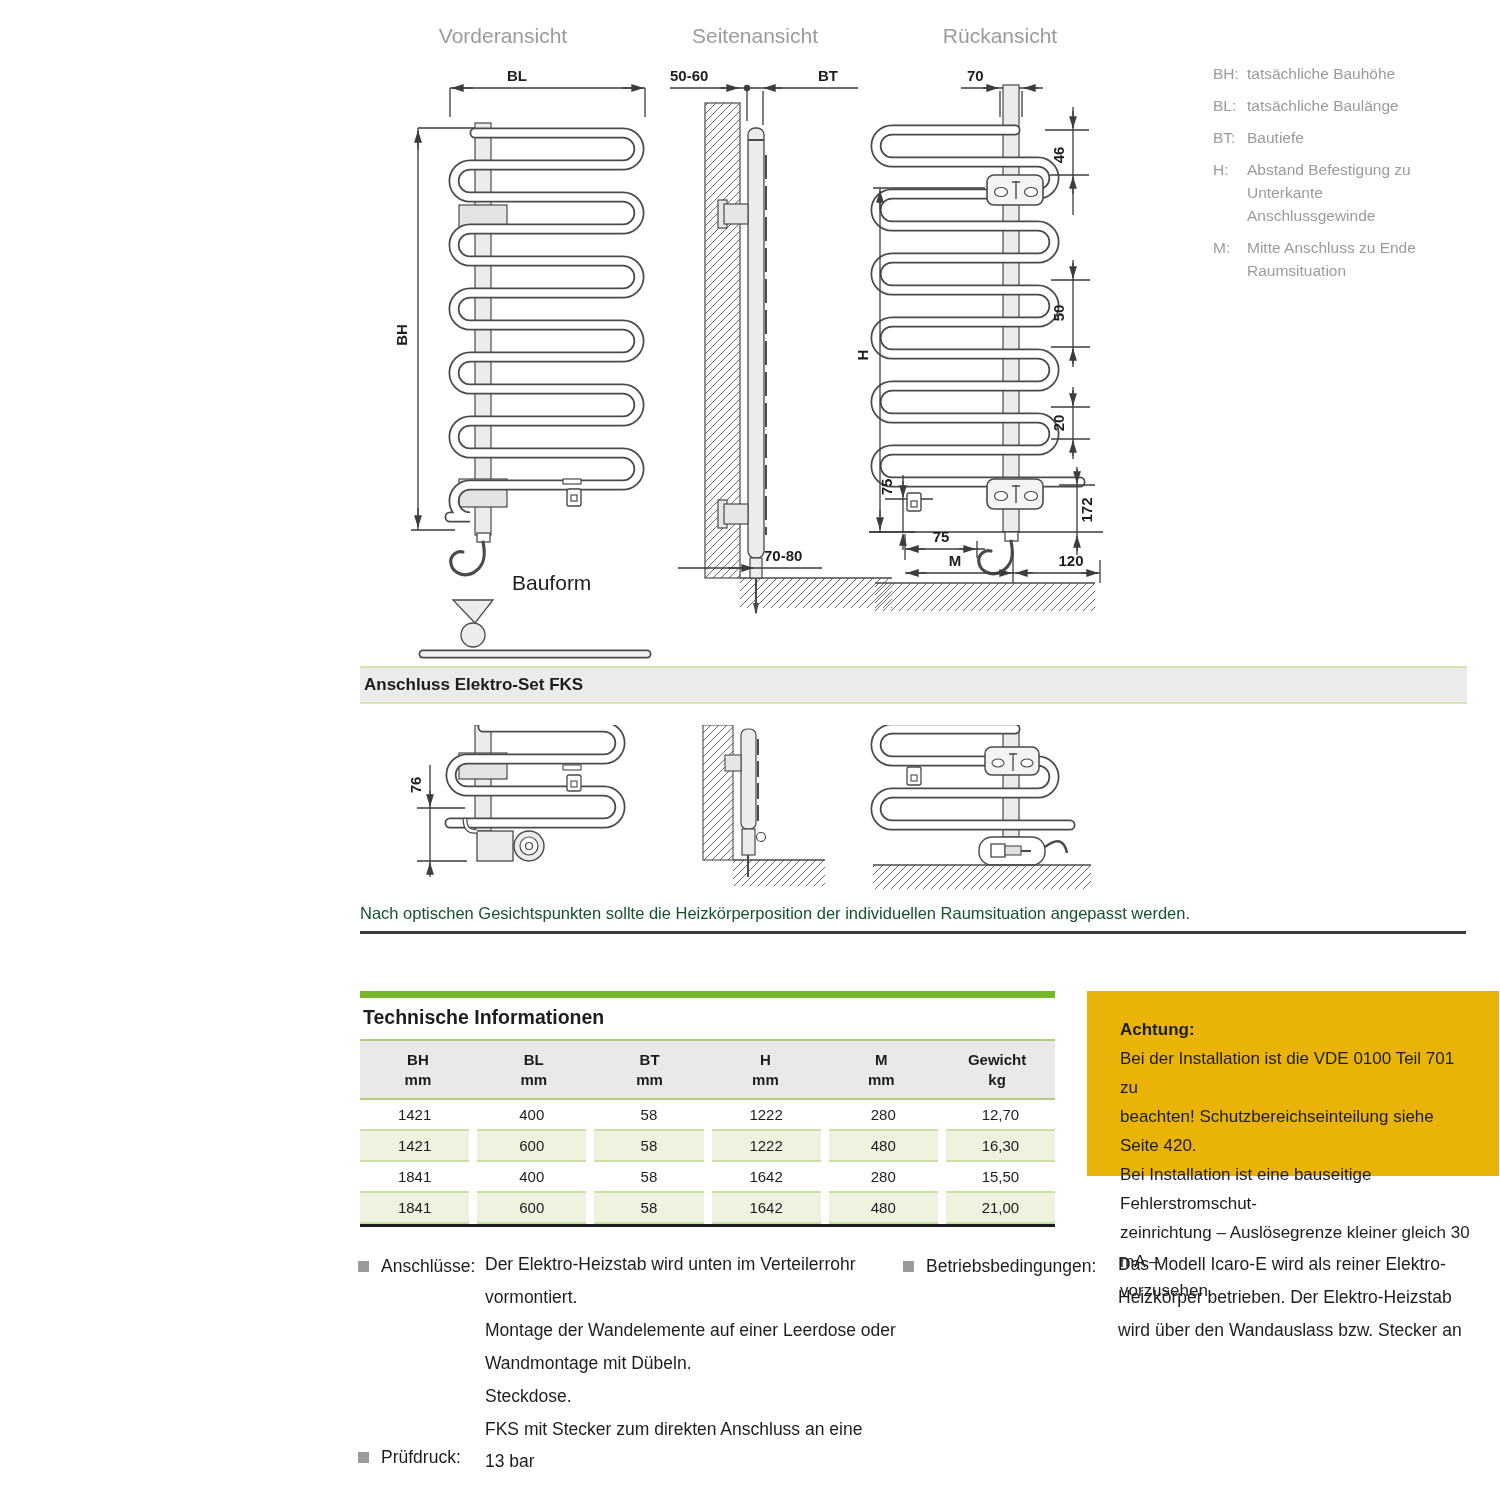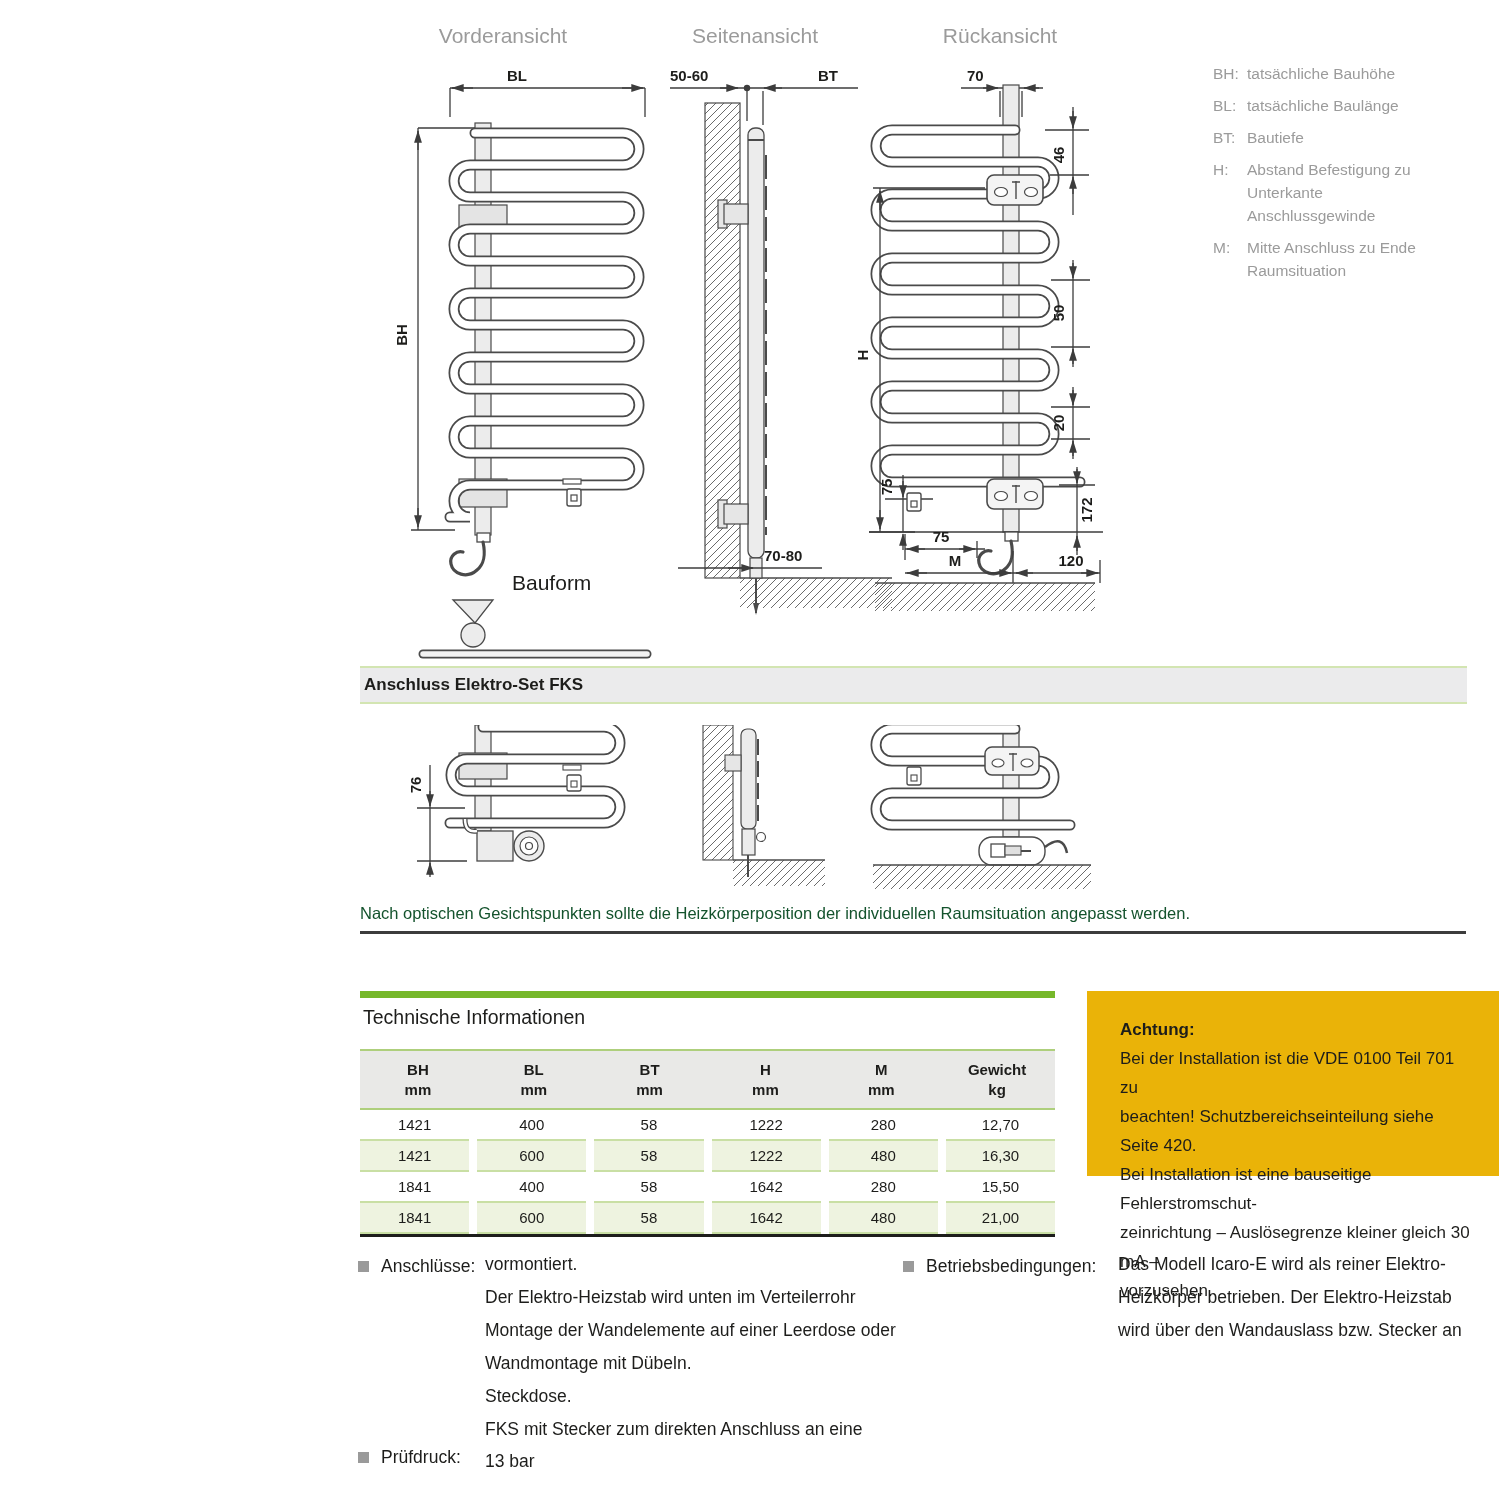--- a/index.html
+++ b/index.html
@@ -21,21 +21,21 @@
   .fks-bar {
     left:360px; top:666px; width:1107px; height:38px;
     background:#ebebec; border-top:2px solid #d3e5b2; border-bottom:2px solid #d3e5b2;
     font-size:17px; font-weight:bold; line-height:33px; padding-left:4px;
   }
   .note-line { left:360px; top:904px; width:1000px; font-size:16.5px; color:#14532d; }
   .dark-rule { left:360px; top:931px; width:1106px; height:3px; background:#3c3c3c; }
   
   .tech { left:360px; top:991px; width:695px; }
   .green-bar { height:7px; background:#76b82a; }
-  .tech-title { font-size:19.5px; font-weight:normal; padding:8px 0 20px 3px; }
+  .tech-title { font-size:19.5px; font-weight:bold; padding:8px 0 10px 3px; }
   .thin-green { height:2px; background:#aecf7c; }
   .thead { display:flex; background:#e9e9e7; }
   .thead .cell { flex:1; text-align:center; padding:9px 0 8px 0; font-weight:bold; font-size:15px; line-height:20px; }
   .trow { display:flex; column-gap:8px; }
   .trow .cell { flex:1; text-align:center; font-size:15px; padding:6px 0; }
   .trow.green .cell { background:#eef3e0; border-top:2px solid #c9dfa4; border-bottom:2px solid #c9dfa4; }
   .tbottom { height:3px; background:#1d1d1b; }
   
   .warnbox {
     left:1087px; top:991px; width:412px; height:185px;
@@ -491,22 +491,22 @@
   <div>Bei Installation ist eine bauseitige Fehlerstromschut-</div>
   <div>zeinrichtung – Auslösegrenze kleiner gleich 30 mA –</div>
   <div>vorzusehen.</div>
 </div>
 
 <div class="abs fn-label" style="left:358px;top:1256px;">
   <span class="bullet"></span>
   <span>Anschlüsse:</span>
 </div>
 <div class="abs fn-lines" style="left:485px;top:1248px;width:470px;">
+  <div>Der Elektro-Heizstab wird unten im Verteilerrohr</div>
   <div>vormontiert.</div>
-  <div>Der Elektro-Heizstab wird unten im Verteilerrohr</div>
   <div>Montage der Wandelemente auf einer Leerdose oder</div>
   <div>Wandmontage mit Dübeln.</div>
   <div>Steckdose.</div>
   <div>FKS mit Stecker zum direkten Anschluss an eine</div>
 </div>
 <div class="abs fn-label" style="left:358px;top:1447px;">
   <span class="bullet"></span>
   <span>Prüfdruck:</span>
 </div>
 <div class="abs fn-lines" style="left:485px;top:1445px;">13 bar</div>

